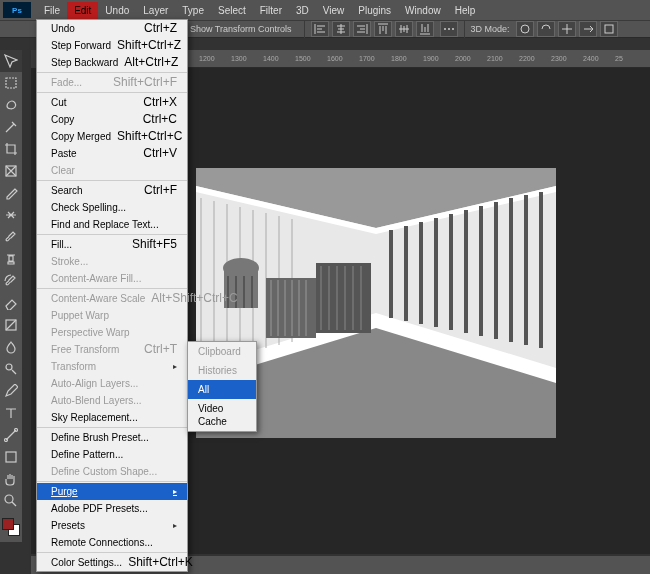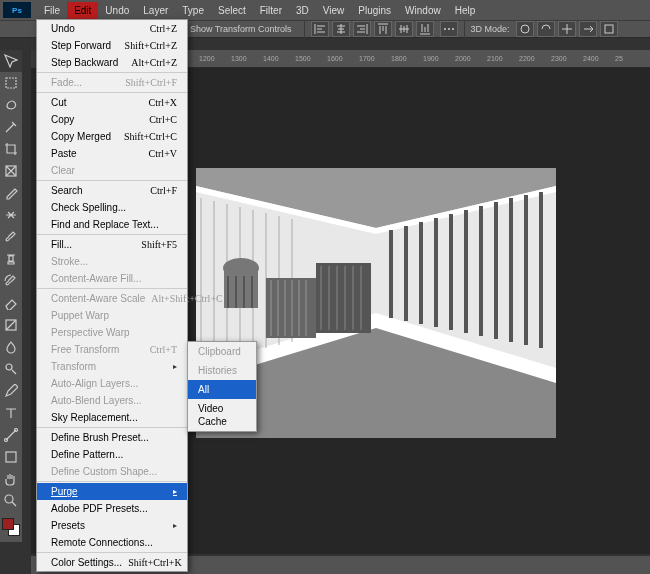--- a/index.html
+++ b/index.html
@@ -40,21 +40,21 @@
 
   
   .statusbar { position:absolute; left:31px; right:0; bottom:0; height:18px; background:#535353; display:flex; align-items:center; gap:18px; padding-left:10px; font-size:9px; color:#ccc;}
   .statusbar .arrow { font-size:7px; }
 
   
   .dropdown { position:absolute; left:36px; top:19px; width:152px; background:#f0f0f0; color:#000; box-shadow:2px 2px 6px rgba(0,0,0,.5); border:1px solid #999; font-size:10px; z-index:10;}
   .dropdown .row { display:flex; justify-content:space-between; padding:2px 10px 2px 14px; white-space:nowrap; line-height:13px;}
   .dropdown .row.disabled { color:#9a9a9a; }
   .dropdown .row.hl { background:#1a61c9; color:#fff;text-decoration:underline; }
-  .dropdown .row .sub { font-size:10px; margin-left:6px;font-family:Liberation Serif, serif;}
+  .dropdown .row .sub { font-size:12px; margin-left:6px;}
   .dropdown hr { border:none; border-top:1px solid #ccc; margin:1px 0;}
   .dropdown .row.hasub::after { content:"▸"; font-size:8px; color:#333; margin-left:auto; padding-left:8px;}
   .dropdown .row.hl.hasub::after { color:#fff; }
 
   .submenu { position:absolute; left:187px; top:341px; width:70px; background:#f0f0f0; border:1px solid #999; box-shadow:2px 2px 6px rgba(0,0,0,.5); z-index:11; font-size:10px; color:#000;}
   .submenu .row { padding:3px 10px; line-height:13px;}
   .submenu .row.disabled { color:#9a9a9a; }
   .submenu .row.hl { background:#1a61c9; color:#fff; }
 </style>
 </head>

